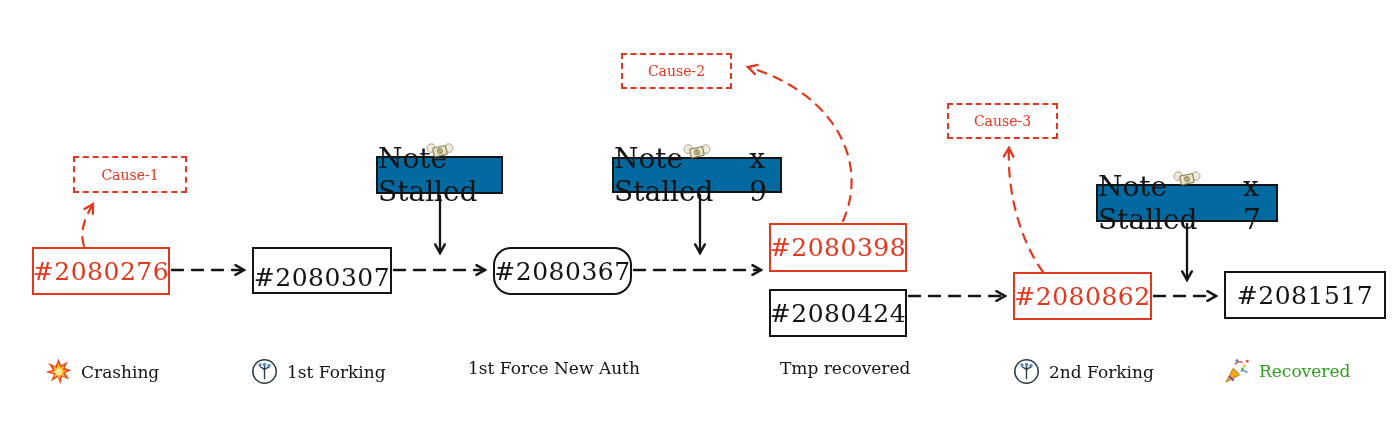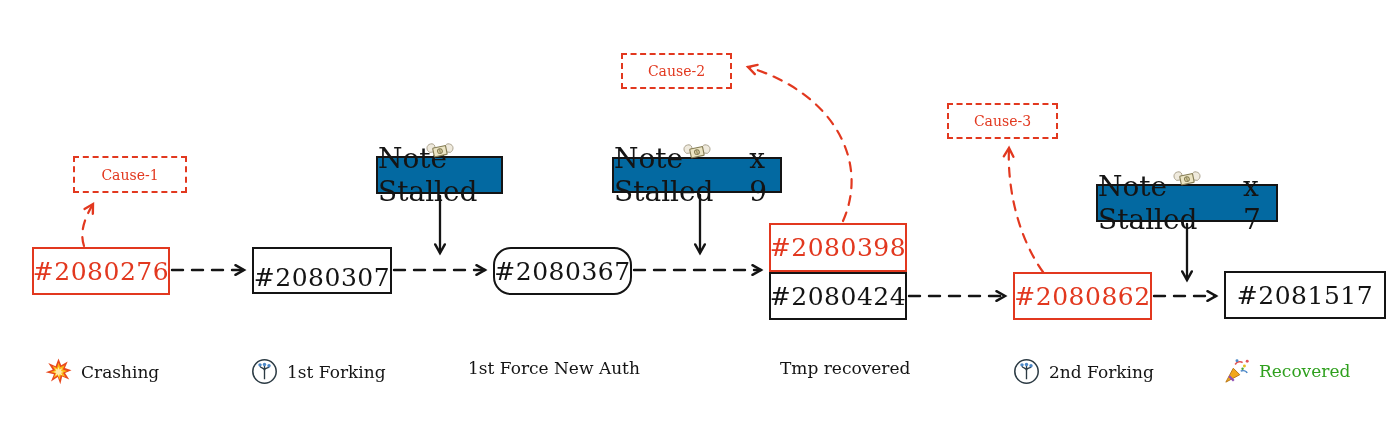--- a/index.html
+++ b/index.html
@@ -75,21 +75,21 @@
     z-index: 2;
   }
   .legend-item .icn { line-height: 0; }
   .legend-item.green .label { color: var(--green); }
 
   
   .b1 { left: 32px;  top: 247px; width: 138px; height: 48px; }
   .b2 { left: 252px; top: 247px; width: 140px; height: 47px; align-items: flex-end; }
   .b3 { left: 493px; top: 247px; width: 139px; height: 48px; border-radius: 18px; }
   .b4 { left: 769px; top: 223px; width: 138px; height: 49px; }
-  .b5 { left: 769px; top: 272px; width: 138px; height: 48px; }
+  .b5 { left: 769px; top: 289px; width: 138px; height: 48px; }
   .b6 { left: 1013px; top: 272px; width: 139px; height: 48px; }
   .b7 { left: 1224px; top: 271px; width: 162px; height: 48px; }
   
   .c1 { left: 73px;  top: 156px; width: 114px; height: 37px; }
   .c2 { left: 621px; top: 53px;  width: 111px; height: 36px; }
   .c3 { left: 947px; top: 103px; width: 111px; height: 36px; }
   
   .n1 { left: 376px;  top: 156px; width: 127px; height: 38px; }
   .n2 { left: 612px;  top: 157px; width: 170px; height: 36px; }
   .n3 { left: 1096px; top: 184px; width: 182px; height: 38px; }

